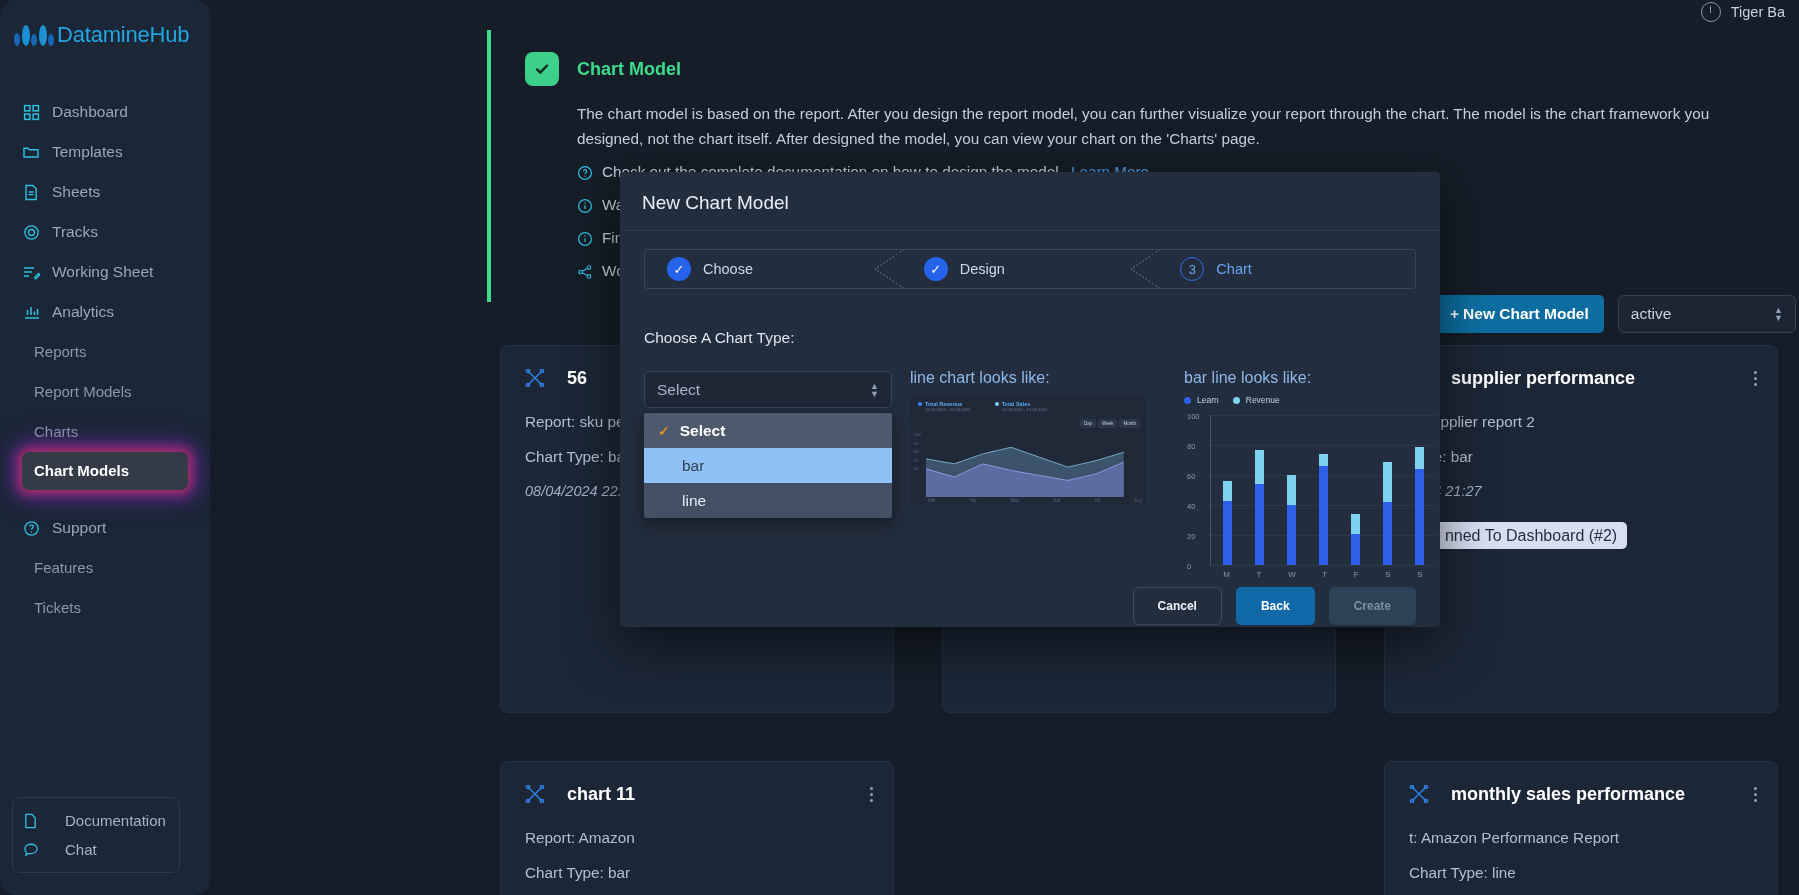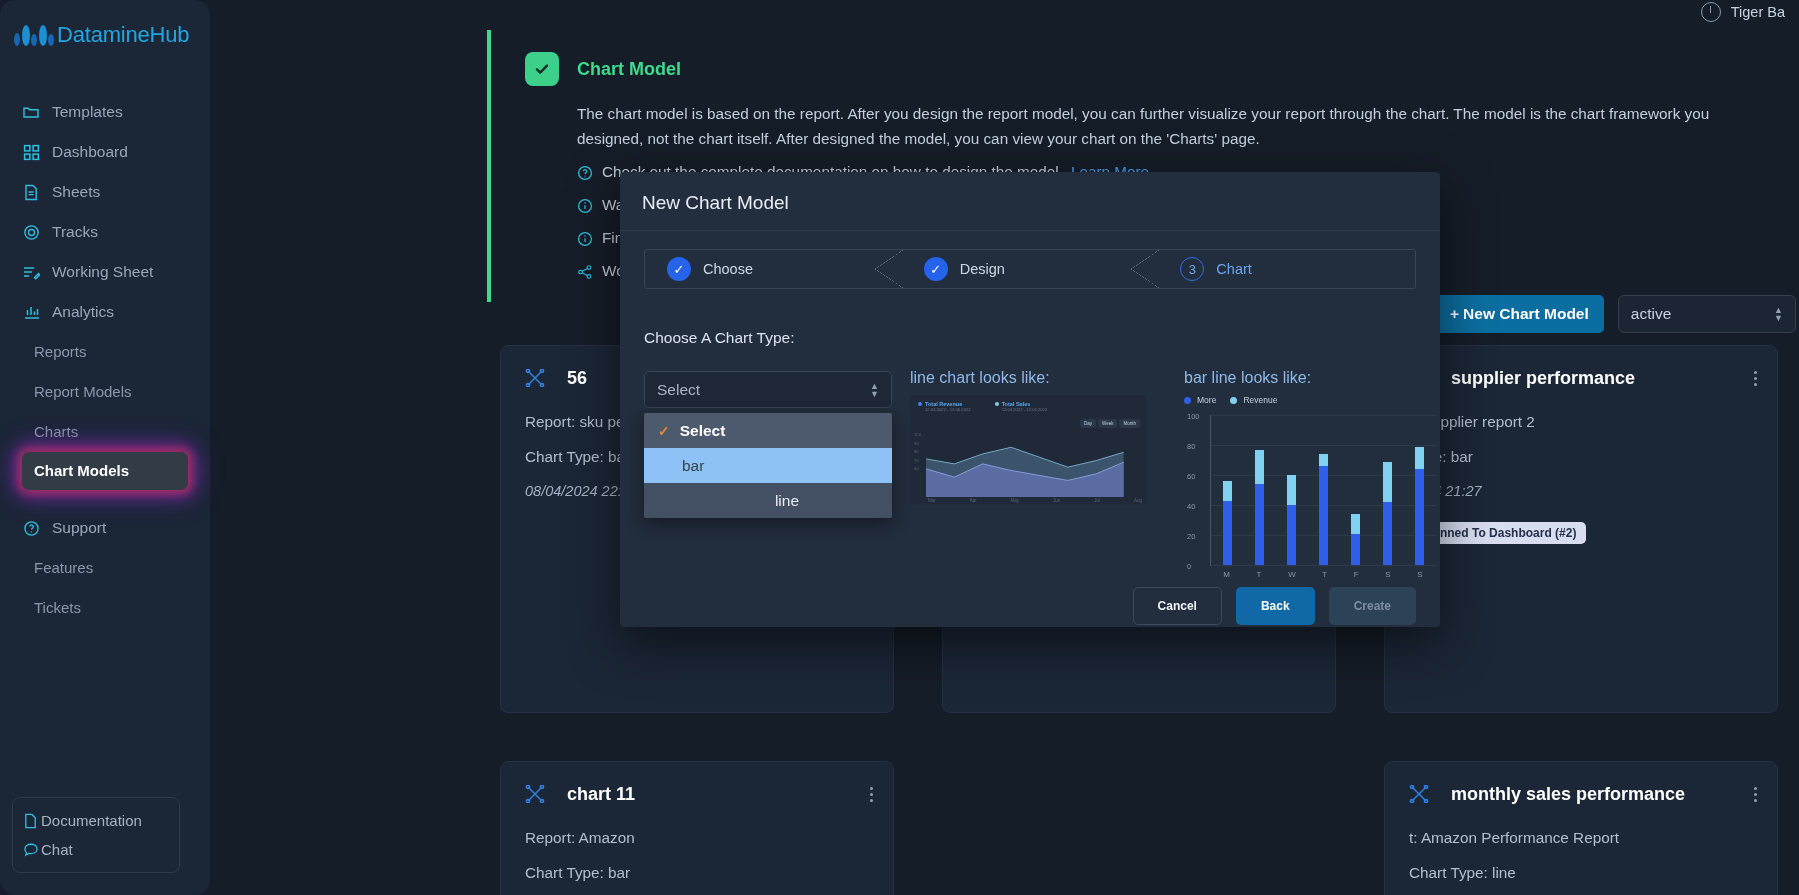--- a/index.html
+++ b/index.html
@@ -47,21 +47,21 @@
     height: 38px; line-height: 38px;
     background: #333b47; color: #ffffff; font-weight: bold;
     border-radius: 7px;
     box-shadow: 0 0 9px 4px rgba(214,50,70,.55), 0 0 16px 7px rgba(150,40,190,.55),
                 0 0 26px 10px rgba(120,50,200,.35);
   }
   .helpbox {
     position: absolute; left: 12px; bottom: 22px; width: 168px;
     border: 1px solid #2e3a4d; border-radius: 8px; padding: 8px 10px;
   }
-  .helpbox .row { display:flex; align-items:center; gap:2px; height:29px; color:#a7b3c4; font-size:15px; cursor:pointer;}
+  .helpbox .row { display:flex; align-items:center; gap:26px; height:29px; color:#a7b3c4; font-size:15px; cursor:pointer;}
   .helpbox .row .ic { color:#2fc0e0; width:16px; height:16px; display:flex;}
 
   
   .main { flex: 1; position: relative; background: #151d28; height: 895px; overflow: hidden;}
 
   .topbar { position:absolute; right:0; top:0; height:24px; width:520px; display:flex; align-items:center; justify-content:flex-end; gap:10px; padding-right:14px;}
   .topbar .clock { width:20px;height:20px;border:1.6px solid #8b98ab;border-radius:50%; position:relative;}
   .topbar .clock:after{content:"";position:absolute;left:8px;top:3px;width:1.6px;height:7px;background:#8b98ab;}
   .topbar .user { color:#c7d2df; font-size:14.5px; }
 
@@ -102,21 +102,21 @@
   }
   .card-head { display:flex; align-items:center; gap:22px; }
   .card-ic { color:#2f7fe0; width:20px;height:20px; display:flex;}
   .card-title { color:#fff; font-size:18px; font-weight:bold; }
   .kebab { position:absolute; right:20px; top:22px; color:#93a1b3; font-size:17px; line-height:8px; cursor:pointer; letter-spacing:0; }
   .kebab span{display:block;width:3px;height:3px;background:#93a1b3;border-radius:50%;margin:3px 0;}
   .card-meta { margin-top:24px; color:#b3bfcf; font-size:15.3px; }
   .card-meta div { margin-bottom:17px; }
   .card-date { color:#a5b1c2; font-style:italic; font-size:14.5px; }
   .pill { display:inline-flex; align-items:center; gap:6px; margin-top:6px;
-          background:#d8def0; color:#22304a; border-radius:5px; padding:4px 10px; font-size:12px;font-weight:bold;}
+          background:#d8def0; color:#22304a; border-radius:5px; padding:4px 10px; font-size:16px;}
   .modal {
     position:absolute; left:410px; top:172px; width:820px; height:455px;
     background:#222d3d; border-radius:4px; z-index:21;
     box-shadow:0 16px 50px rgba(0,0,0,.55);
     display:flex; flex-direction:column;
   }
   .modal-title { padding:20px 22px 16px 22px; color:#e8eef6; font-size:19px; border-bottom:1px solid #2e394a;}
   .modal-body { flex:1; padding:18px 24px 0 24px; position:relative;}
   .stepper { height:40px; border:1px solid #3a4557; border-radius:3px; display:flex; align-items:stretch; overflow:visible; }
   .step { flex:1; display:flex; align-items:center; gap:12px; padding-left:22px; position:relative;}
@@ -134,21 +134,21 @@
   .chart-type-label { margin-top:40px; color:#dbe4ef; font-size:15.5px; }
   .choose-row { margin-top:24px; display:flex; gap:18px; }
   .sel-wrap { position:relative; width:248px; }
   .sel-btn { height:37px; width:248px; border:1px solid #384457; border-radius:5px; background:#1d2736;
              display:flex; align-items:center; justify-content:space-between; padding:0 12px; color:#a9b5c5; font-size:15.5px; cursor:pointer;}
   .dropdown { position:absolute; top:42px; left:0; width:248px; background:#4d5a6d; border-radius:3px; overflow:hidden; box-shadow:0 6px 18px rgba(0,0,0,.4);}
   .opt { height:35px; display:flex; align-items:center; gap:10px; padding-left:14px; font-size:15.5px; cursor:pointer;}
   .opt.sel { background:#4d5a6d; color:#ffffff; font-weight:bold;}
   .opt.sel .tick { color:#e08b2a; font-size:14px; }
   .opt.hl { background:#8ec2f7; color:#33424d; padding-left:38px;}
-  .opt.plain { background:#434f62; color:#e6ecf4; padding-left:38px;justify-content:center;}
+  .opt.plain { background:#434f62; color:#e6ecf4; padding-left:38px;}
 
   .preview { display:flex; gap:38px; margin-top:-2px; }
   .pv-title { color:#8fb9e8; font-size:16px; margin-bottom:8px;}
   .pv-box { width:236px; }
 
   
   .mini-line { background:#1f2937; border-radius:3px; height:110px; position:relative; overflow:hidden;}
   .ml-legend { display:flex; gap:24px; padding:6px 0 0 8px;}
   .ml-legend span { display:flex; flex-direction:column; }
   .ml-l1 { color:#5aa9f0; font-size:5.5px; font-weight:bold; display:flex!important; flex-direction:row!important; align-items:center; gap:3px;}
@@ -194,36 +194,36 @@
           <i></i>
           <i></i>
           <i></i>
       </span>
       <span class="brand-name">DatamineHub</span>
     </div>
 
     <nav class="nav">
       <div class="nav-item">
         <span class="ic">
-            <svg width="18" height="18" viewBox="0 0 18 18" fill="none" stroke="currentColor" stroke-width="1.4">
-              <path d="M2 5.2h4.2l1.3 1.6H16V14H2z"></path>
-            </svg>
-          </span>
-        <span>Templates</span>
-      </div>
-      <div class="nav-item">
-        <span class="ic">
             <svg width="17" height="17" viewBox="0 0 16 16" fill="none" stroke="currentColor" stroke-width="1.4">
               <rect x="1.5" y="1.5" width="5" height="5"></rect>
               <rect x="9.5" y="1.5" width="5" height="5"></rect>
               <rect x="1.5" y="9.5" width="5" height="5"></rect>
               <rect x="9.5" y="9.5" width="5" height="5"></rect>
             </svg>
           </span>
         <span>Dashboard</span>
+      </div>
+      <div class="nav-item">
+        <span class="ic">
+            <svg width="18" height="18" viewBox="0 0 18 18" fill="none" stroke="currentColor" stroke-width="1.4">
+              <path d="M2 5.2h4.2l1.3 1.6H16V14H2z"></path>
+            </svg>
+          </span>
+        <span>Templates</span>
       </div>
       <div class="nav-item">
         <span class="ic">
             <svg width="16" height="17" viewBox="0 0 16 17" fill="none" stroke="currentColor" stroke-width="1.4">
               <path d="M3 1.5h7l3.2 3.2V15.5H3z"></path>
               <path d="M5.6 8h5M5.6 10.6h5"></path>
             </svg>
           </span>
         <span>Sheets</span>
       </div>
@@ -589,21 +589,21 @@
                 </div>
               </div>
             </div>
 
             <div class="pv-box" style="width:252px;">
               <div class="pv-title">bar line looks like:</div>
               <div class="mini-bar">
                 <div class="mb-legend">
                   <span>
                     <i style="background:#2f5fe8"></i>
-                    <span>More</span>
+                    <span>Learn</span>
                   </span>
                   <span>
                     <i style="background:#7fd2ef"></i>
                     <span>Revenue</span>
                   </span>
                 </div>
                 <div class="mb-plot">
                   <div class="mb-grid" style="top:0">
                       <span class="mb-ylab">100</span>
                     </div>

